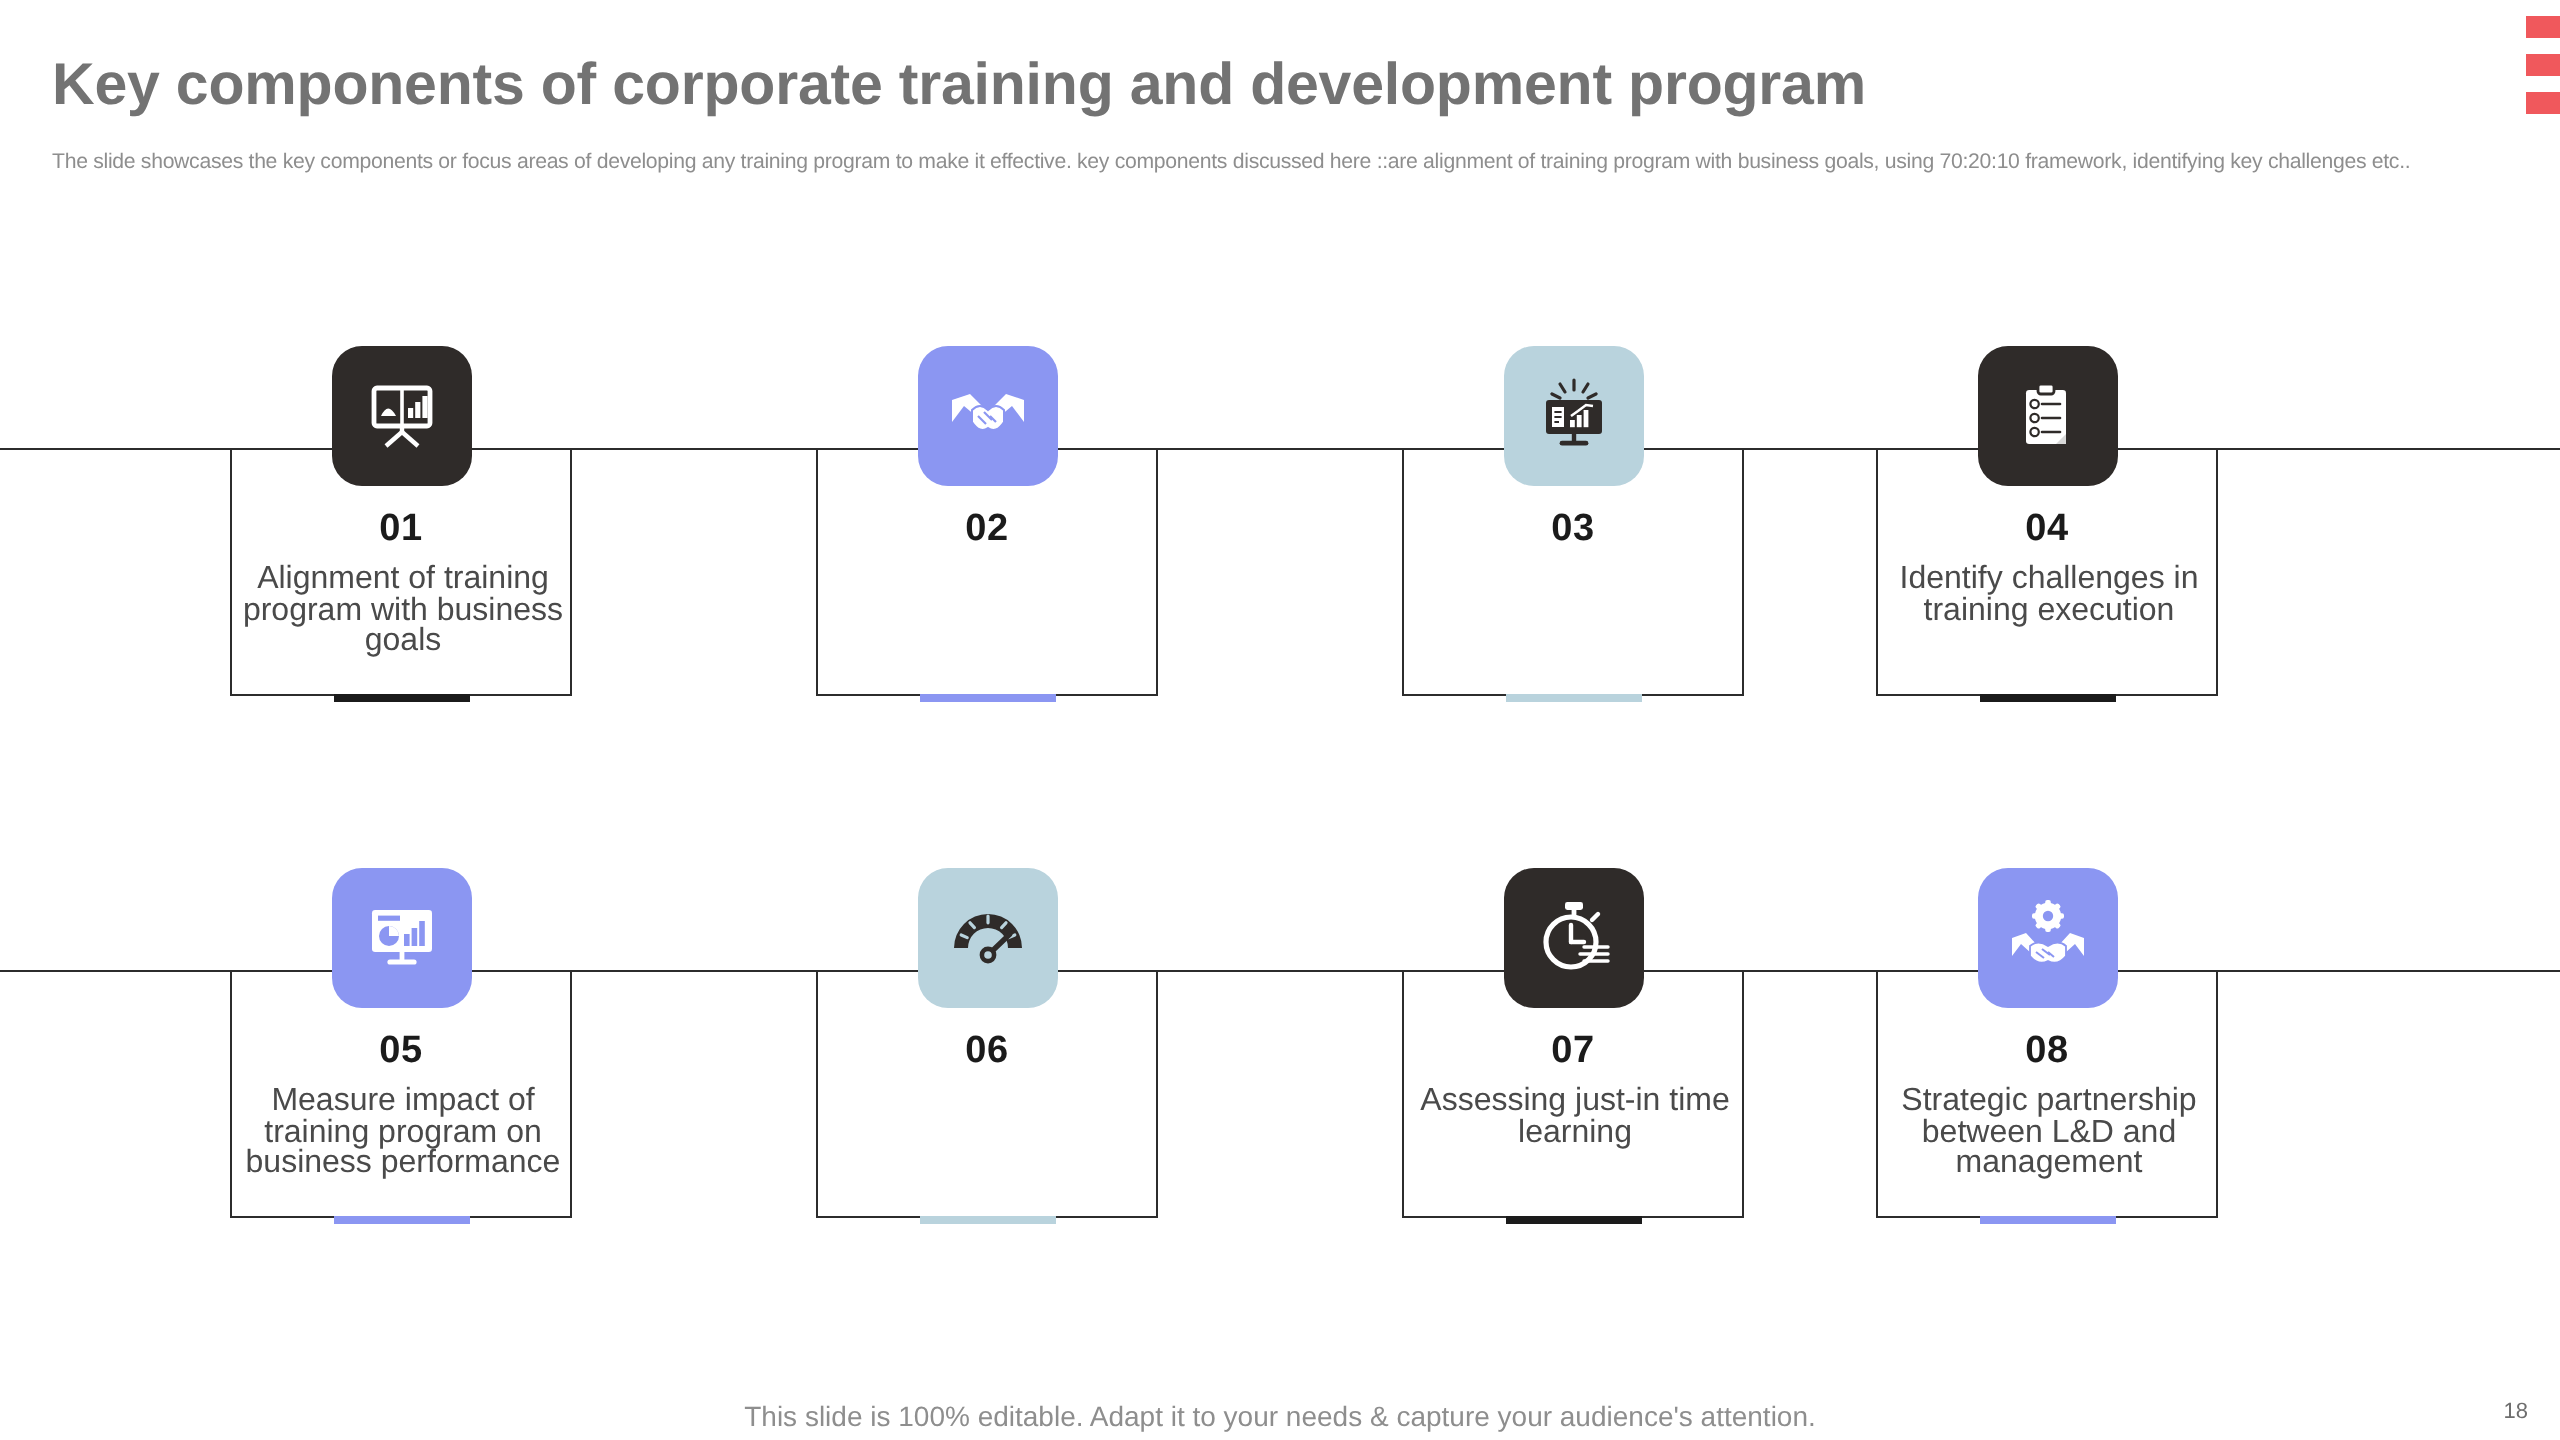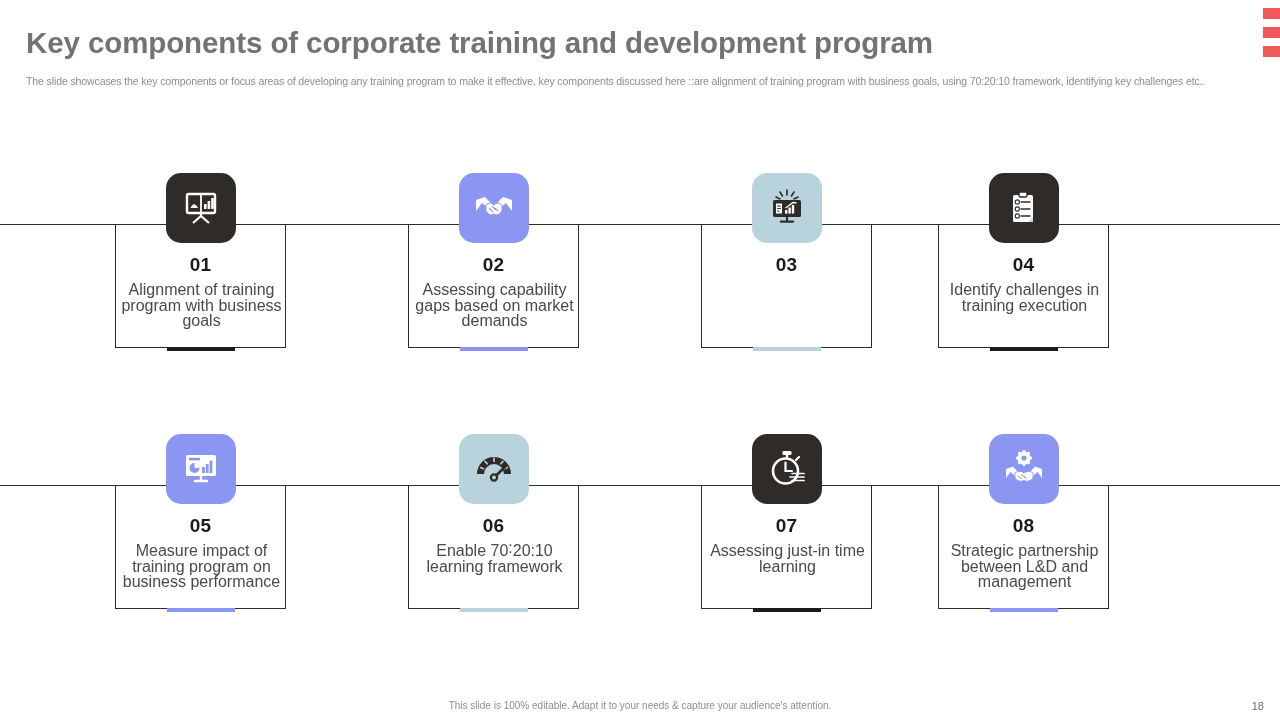--- a/index.html
+++ b/index.html
@@ -143,21 +143,21 @@
     height: 4px;
   }
 
   
   #footer-note {
     position: absolute;
     left: 0;
     top: 700px;
     width: 1280px;
     text-align: center;
-    font-size: 10px;
+    font-size: 14px;
     color: #8e8e8e;
   }
   #page-number {
     position: absolute;
     right: 16px;
     top: 700px;
     font-size: 11px;
     color: #6e6e6e;
   }
 </style>
@@ -206,21 +206,20 @@
           <path d="M3 13 L12 10 L19 17 L15 21 L9 16 L3 24 Z" fill="#ffffff"></path>
           <path d="M39 13 L30 10 L23 17 L27 21 L33 16 L39 24 Z" fill="#ffffff"></path>
           <path d="M13 18 Q17 14 21 18 Q25 14 29 18 L29 24 Q25 30 21 27 Q17 30 13 24 Z" fill="#ffffff" stroke="#8b96f2" stroke-width="1"></path>
           <line x1="16" y1="21" x2="20" y2="25" stroke="#8b96f2" stroke-width="1.1"></line>
           <line x1="19" y1="19" x2="23" y2="23" stroke="#8b96f2" stroke-width="1.1"></line>
           <line x1="22" y1="21" x2="25" y2="24" stroke="#8b96f2" stroke-width="1.1"></line>
         </svg>
       </span>
     </div>
     <div class="card-number">02</div>
-    <div class="card-text">Assessing capability gaps based on market demands</div>
     <div class="accent" style="background:#8b96f2"></div>
   </div>
 
   <div class="card c3">
     <div class="icon-tile" style="background:#b9d3dd">
       <span>
         <svg width="42" height="42" viewBox="0 0 42 42">
           <g stroke="#2f2b29" stroke-width="1.6" stroke-linecap="round">
             <line x1="21" y1="3" x2="21" y2="8"></line>
             <line x1="14" y1="5" x2="16.5" y2="9"></line>
@@ -310,21 +309,20 @@
             <line x1="31" y1="14.4" x2="28.8" y2="16.8"></line>
             <line x1="35.4" y1="20.5" x2="32.4" y2="21.8"></line>
           </g>
           <line x1="22" y1="30.5" x2="33" y2="20" stroke="#2f2b29" stroke-width="2.6" stroke-linecap="round"></line>
           <circle cx="22" cy="30.5" r="4.2" fill="#2f2b29"></circle>
           <circle cx="22" cy="30.5" r="1.9" fill="#b9d3dd"></circle>
         </svg>
       </span>
     </div>
     <div class="card-number">06</div>
-    <div class="card-text">Enable 70˸20:10 learning framework</div>
     <div class="accent" style="background:#b9d3dd"></div>
   </div>
 
   <div class="card c3">
     <div class="icon-tile" style="background:#2f2b29">
       <span>
         <svg width="42" height="42" viewBox="0 0 42 42">
           <rect x="16.5" y="3" width="9" height="4" rx="1.2" fill="#ffffff"></rect>
           <line x1="21" y1="7" x2="21" y2="10" stroke="#ffffff" stroke-width="2.4"></line>
           <circle cx="19.5" cy="23" r="12.5" fill="none" stroke="#ffffff" stroke-width="2.6"></circle>

